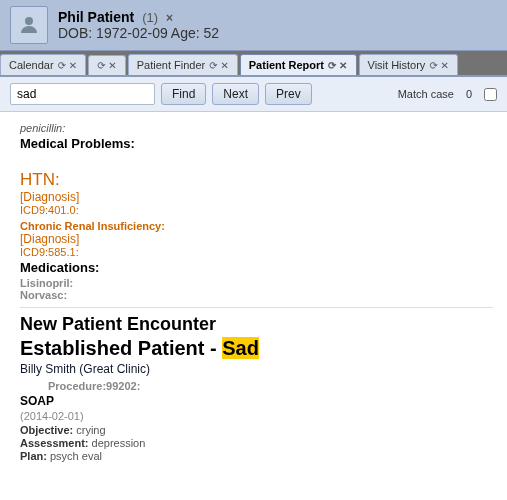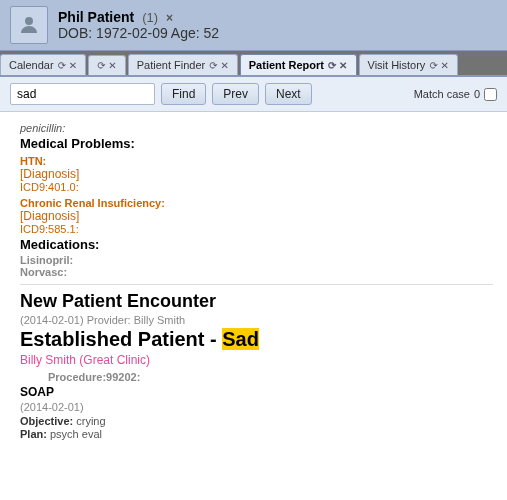--- a/index.html
+++ b/index.html
@@ -78,56 +78,56 @@
       padding: 3px 10px;
       border: 1px solid #9aabcc;
       background: linear-gradient(to bottom, #e8eef8, #d0dcea);
       border-radius: 3px;
       cursor: pointer;
       font-size: 12px;
       color: #222;
     }
     .match-case {
       margin-left: auto;
-      display: flex; align-items: center; gap: 4px;
+      display: flex; align-items: center; gap: 12px;
       font-size: 11px; color: #333;
     }
     .match-case input { cursor: pointer; }
 
     
     .content {
       background: white;
       height: 440px;
       overflow-y: auto;
       padding: 10px 14px 10px 20px;
     }
 
     .penicillin-label { font-size: 11px; color: #555; font-style: italic; }
     .section-heading { font-size: 13px; font-weight: bold; color: #000; margin: 2px 0; }
-    .sub-heading { font-size: 11px; font-weight: bold; color: #cc6600; margin-top: 4px; }
+    .sub-heading { font-size: 17px; font-weight: normal; color: #cc6600; margin-top: 19px; }
     .diagnosis-tag { font-size: 12px; color: #cc6600; }
     .icd-code { font-size: 11px; color: #cc6600; }
     .chronic-heading { font-size: 11px; font-weight: bold; color: #cc6600; margin-top: 4px; }
     .med-name { font-size: 11px; font-weight: bold; color: #888; }
 
     .encounter-heading {
       font-size: 18px;
       font-weight: bold;
       color: #000;
       margin: 4px 0 2px 0;
     }
     .encounter-meta { font-size: 11px; color: #888; margin-bottom: 2px; }
 
     .established-heading {
       font-size: 20px;
       font-weight: bold;
       color: #000;
       margin: 2px 0;
     }
-    .clinic-name { font-size: 12px; color: #ec4899; margin-bottom: 4px; }
+    .clinic-name { font-size: 12px; color: #0f172a; margin-bottom: 4px; }
     .procedure-label { font-size: 11px; font-weight: bold; color: #888; padding-left: 28px; }
     .soap-heading { font-size: 12px; font-weight: bold; color: #000; margin: 2px 0; }
     .soap-meta { font-size: 11px; color: #888; margin-bottom: 2px; }
     .soap-line { font-size: 11px; color: #555; margin: 1px 0; }
     .soap-line strong { color: #333; }
     .highlight { background: #ffcc00; color: #000; font-weight: bold; }
     .divider { border: none; border-top: 1px solid #ddd; margin: 6px 0; }
   </style>
 </head>
 <body>
@@ -167,22 +167,22 @@
   </div>
   <div class="tab">
     <span>Visit History</span>
     <span class="tab-icon">⟳ ✕</span>
   </div>
 </div>
 
 <div class="toolbar">
   <input type="text" class="search-input" value="sad" style="">
   <button class="btn">Find</button>
+  <button class="btn">Next</button>
   <button class="btn">Prev</button>
-  <button class="btn">Next</button>
   <div class="match-case">
     <span>Match case</span>
     <span>0</span>
     <input type="checkbox" style="">
   </div>
 </div>
 
 <div class="content">
   <div class="penicillin-label">penicillin:</div>
   <div class="section-heading">Medical Problems:</div>
@@ -194,28 +194,31 @@
   <div class="chronic-heading">Chronic Renal Insuficiency:</div>
   <div class="diagnosis-tag">[Diagnosis]</div>
   <div class="icd-code">ICD9:585.1:</div>
 
   <div class="section-heading">Medications:</div>
   <div class="med-name">Lisinopril:</div>
   <div class="med-name">Norvasc:</div>
 
   <hr class="divider">
   <div class="encounter-heading">New Patient Encounter</div>
-  <div class="encounter-meta">(2014-02-01) Provider: Billy Smith</div>
 
   <div class="established-heading">Established Patient - <span class="highlight">Sad</span></div>
   <div class="clinic-name">Billy Smith (Great Clinic)</div>
   <div class="procedure-label">Procedure:99202:</div>
   <div class="soap-heading">SOAP</div>
   <div class="soap-meta">(2014-02-01)</div>
   <div class="soap-line">
     <strong>Objective:</strong>
     <span>crying</span>
   </div>
   <div class="soap-line">
+    <strong>Assessment:</strong>
+    <span>depression</span>
+  </div>
+  <div class="soap-line">
     <strong>Plan:</strong>
     <span>psych eval</span>
   </div>
 </div>
 
 </body></html>

